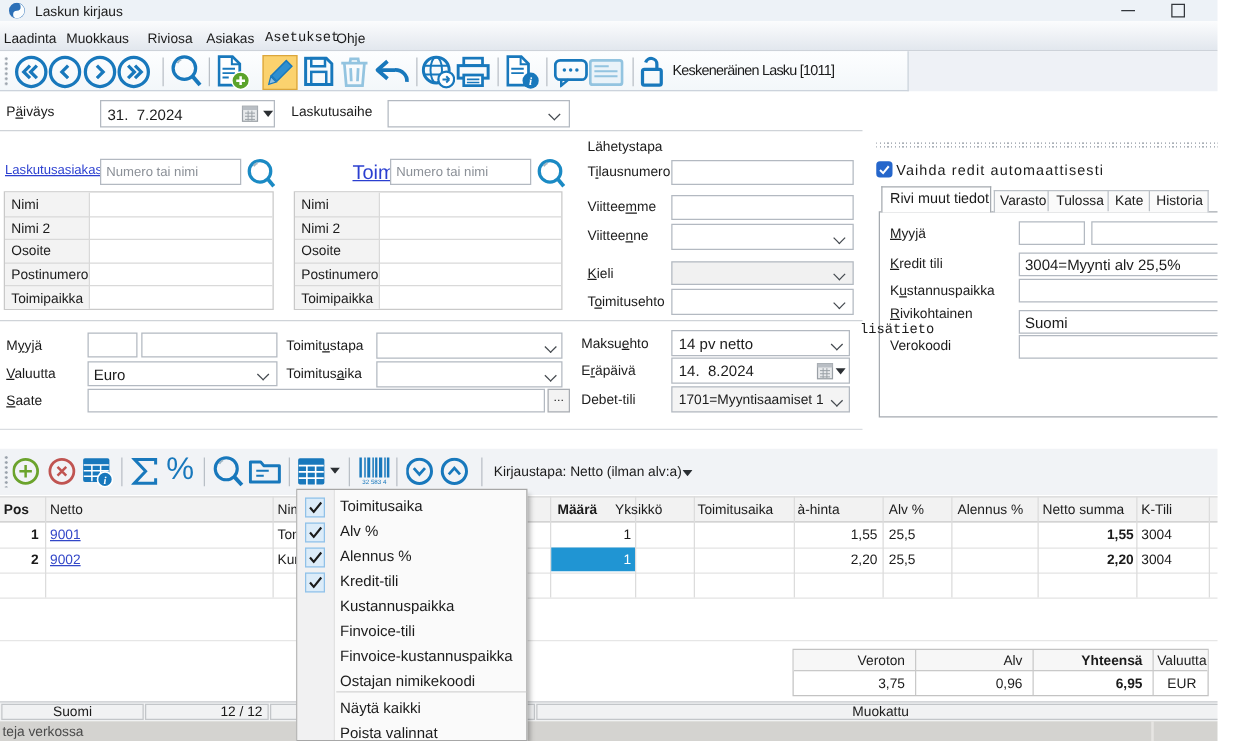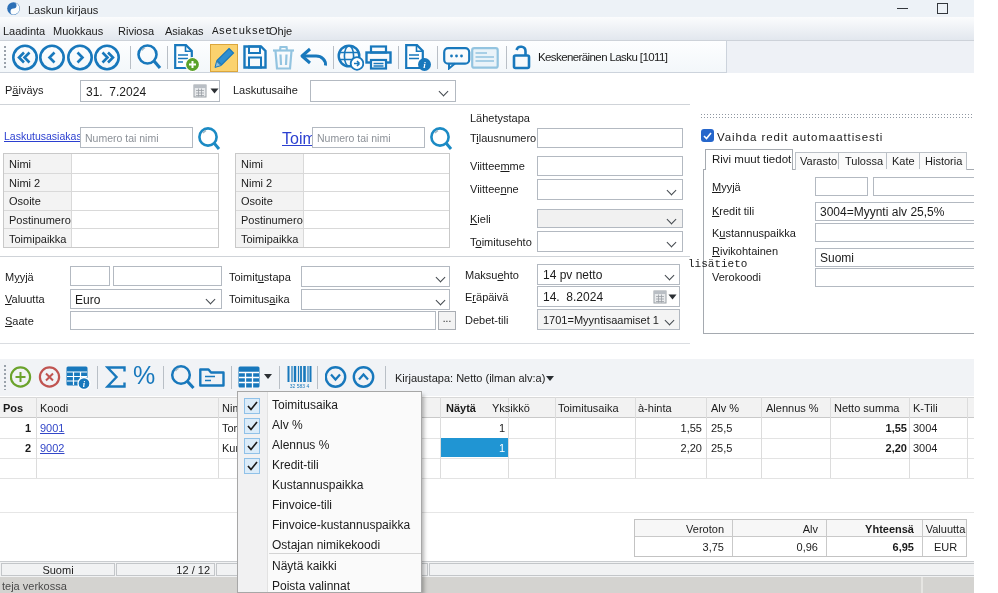--- a/index.html
+++ b/index.html
@@ -352,23 +352,23 @@
 <div class="abs" style="left:440px;top:397px;width:1px;height:81px;background:#dcdcdc;"></div>
 <div class="abs" style="left:508px;top:397px;width:1px;height:81px;background:#dcdcdc;"></div>
 <div class="abs" style="left:555px;top:397px;width:1px;height:81px;background:#dcdcdc;"></div>
 <div class="abs" style="left:635px;top:397px;width:1px;height:81px;background:#dcdcdc;"></div>
 <div class="abs" style="left:706px;top:397px;width:1px;height:81px;background:#dcdcdc;"></div>
 <div class="abs" style="left:761px;top:397px;width:1px;height:81px;background:#dcdcdc;"></div>
 <div class="abs" style="left:830px;top:397px;width:1px;height:81px;background:#dcdcdc;"></div>
 <div class="abs" style="left:909px;top:397px;width:1px;height:81px;background:#dcdcdc;"></div>
 <div class="abs" style="left:967px;top:397px;width:1px;height:81px;background:#dcdcdc;"></div>
 <div class="lbl" style="left:3px;top:402px;font-weight:bold;">Pos</div>
-<div class="lbl" style="left:40px;top:402px;">Koodi</div>
+<div class="lbl" style="left:40px;top:402px;">Netto</div>
 <div class="lbl" style="left:222px;top:402px;">Nimike</div>
-<div class="lbl" style="left:446px;top:402px;font-weight:bold;">Näytä</div>
+<div class="lbl" style="left:446px;top:402px;font-weight:bold;">Määrä</div>
 <div class="lbl" style="left:492px;top:402px;">Yksikkö</div>
 <div class="lbl" style="left:558px;top:402px;">Toimitusaika</div>
 <div class="lbl" style="left:638px;top:402px;">à-hinta</div>
 <div class="lbl" style="left:711px;top:402px;">Alv %</div>
 <div class="lbl" style="left:766px;top:402px;">Alennus %</div>
 <div class="lbl" style="left:834px;top:402px;">Netto summa</div>
 <div class="lbl" style="left:913px;top:402px;">K-Tili</div>
 
 <div class="lbl" style="left:0;top:422px;width:31px;text-align:right;font-weight:bold;">1</div>
 <div class="lbl link" style="left:40px;top:422px;color:#3347c8;">9001</div>
@@ -414,20 +414,21 @@
 </div>
 
 <div class="abs" style="left:0;top:561px;width:998px;height:16px;background:#f1f2f3;border-top:1px solid #c9cccf;box-sizing:border-box;"></div>
 <div class="abs" style="left:1px;top:563px;width:114px;height:13px;border:1px solid #c3c6c9;box-sizing:border-box;"></div>
 <div class="abs" style="left:116px;top:563px;width:99px;height:13px;border:1px solid #c3c6c9;box-sizing:border-box;"></div>
 <div class="abs" style="left:216px;top:563px;width:212px;height:13px;border:1px solid #c3c6c9;box-sizing:border-box;"></div>
 <div class="abs" style="left:429px;top:563px;width:551px;height:13px;border:1px solid #c3c6c9;box-sizing:border-box;"></div>
 <div class="abs" style="left:981px;top:563px;width:16px;height:13px;border:1px solid #c3c6c9;box-sizing:border-box;"></div>
 <div class="lbl" style="left:1px;top:564px;width:114px;text-align:center;">Suomi</div>
 <div class="lbl" style="left:116px;top:564px;width:94px;text-align:right;">12 / 12</div>
+<div class="lbl" style="left:429px;top:564px;width:551px;text-align:center;">Muokattu</div>
 
 <div class="abs" style="left:0;top:577px;width:998px;height:16px;background:#d4d3d0;"></div>
 <div class="abs" style="left:921px;top:577px;width:2px;height:16px;background:#e6e5e2;"></div>
 <div class="lbl" style="left:2px;top:580px;color:#4a4a4a;">teja verkossa</div>
 
 <div class="abs" style="left:237px;top:391px;width:185px;height:202px;background:#fafafa;border:1px solid #a7a7a7;box-sizing:border-box;box-shadow:3px 3px 4px -1px rgba(0,0,0,0.3);">
   <div style="position:absolute;left:0;top:0;width:29px;height:100%;background:#f1f1f2;border-right:1px solid #e2e2e2;"></div>
   <div style="position:absolute;left:6px;top:6px;width:16px;height:16px;background:#dcecf9;border:1px solid #90c1e8;box-sizing:border-box;"></div>
   <div style="position:absolute;left:6px;top:26px;width:16px;height:16px;background:#dcecf9;border:1px solid #90c1e8;box-sizing:border-box;"></div>
   <div style="position:absolute;left:6px;top:46px;width:16px;height:16px;background:#dcecf9;border:1px solid #90c1e8;box-sizing:border-box;"></div>

